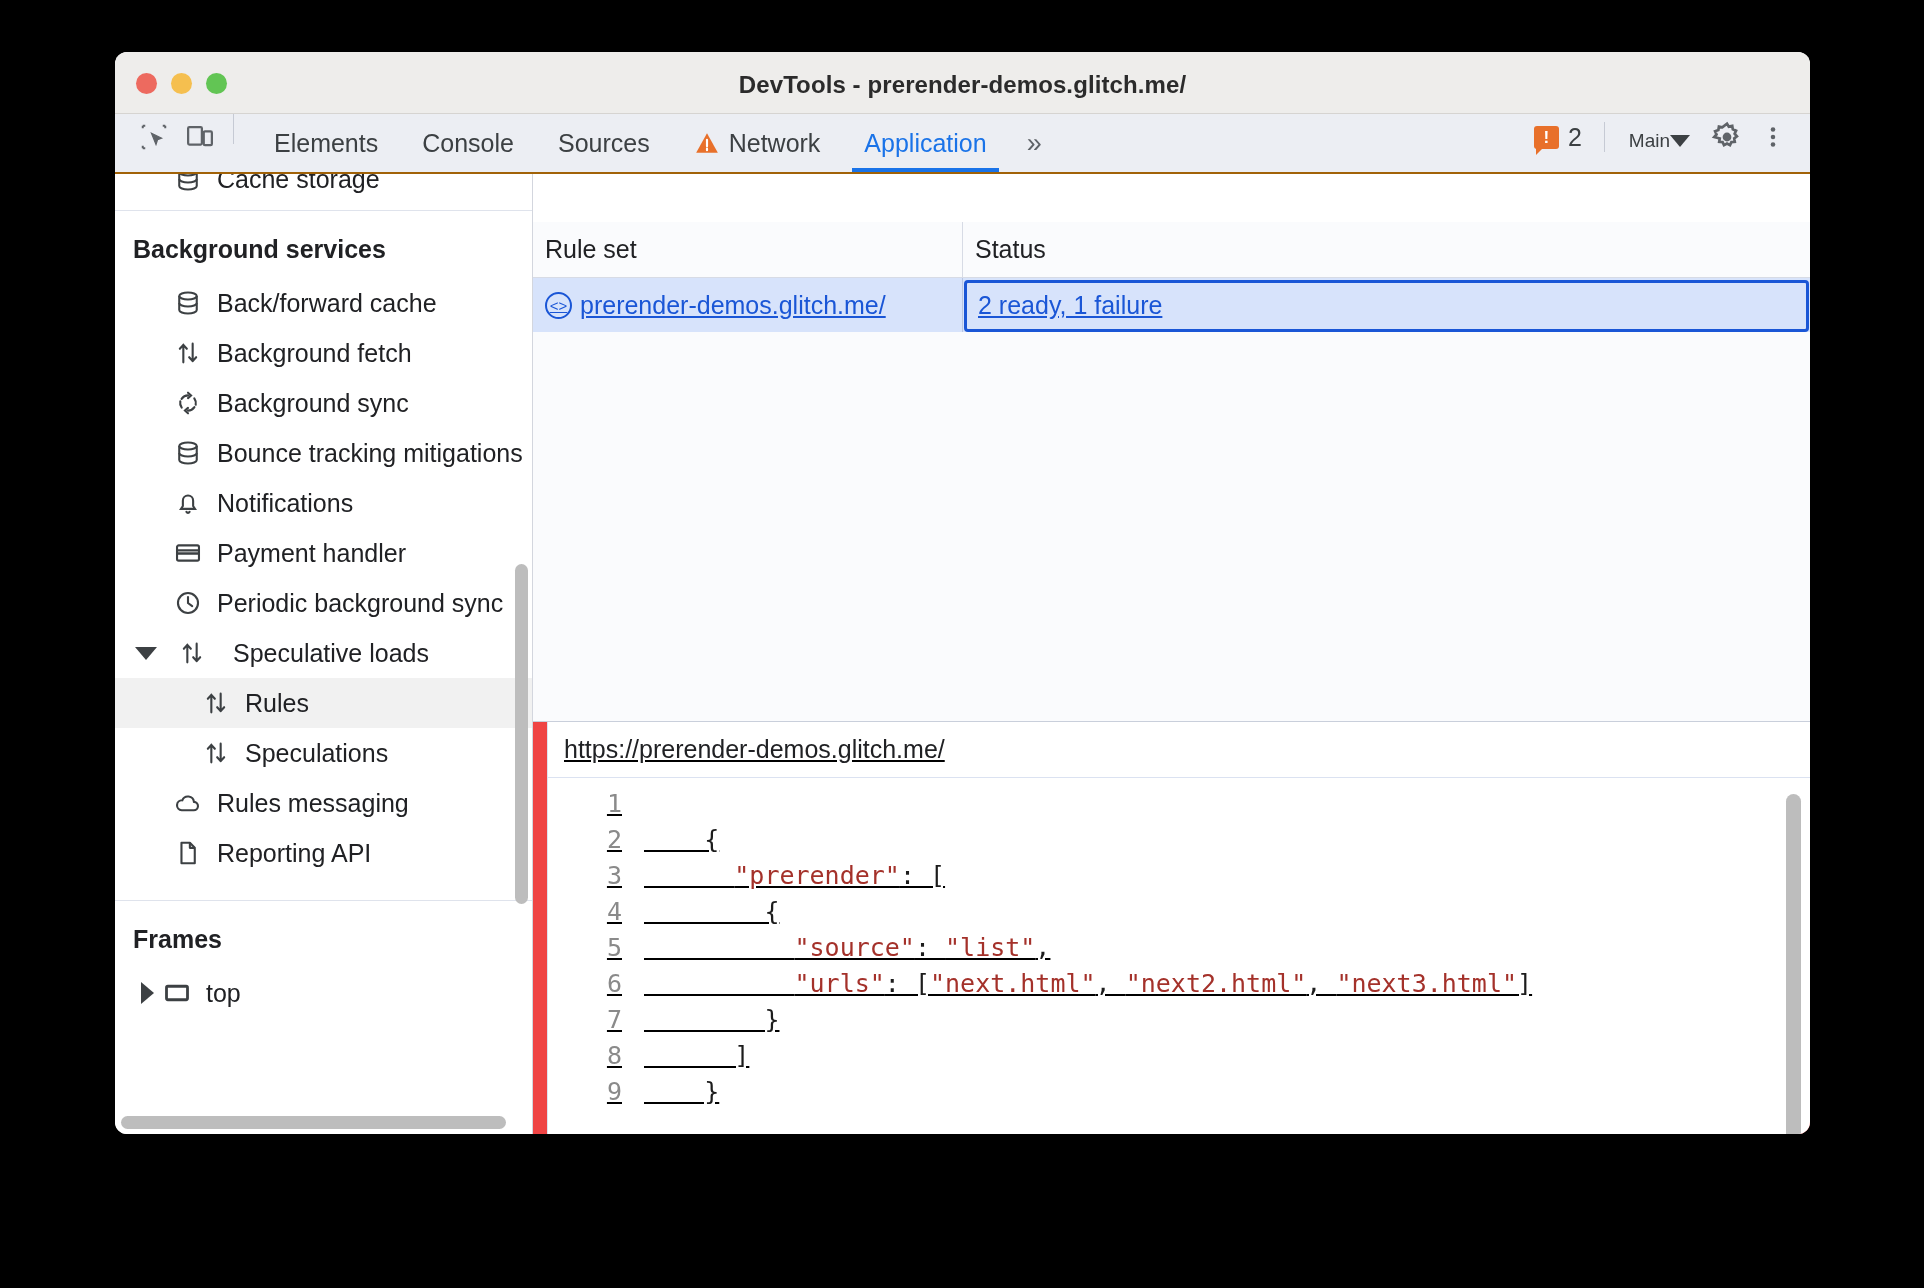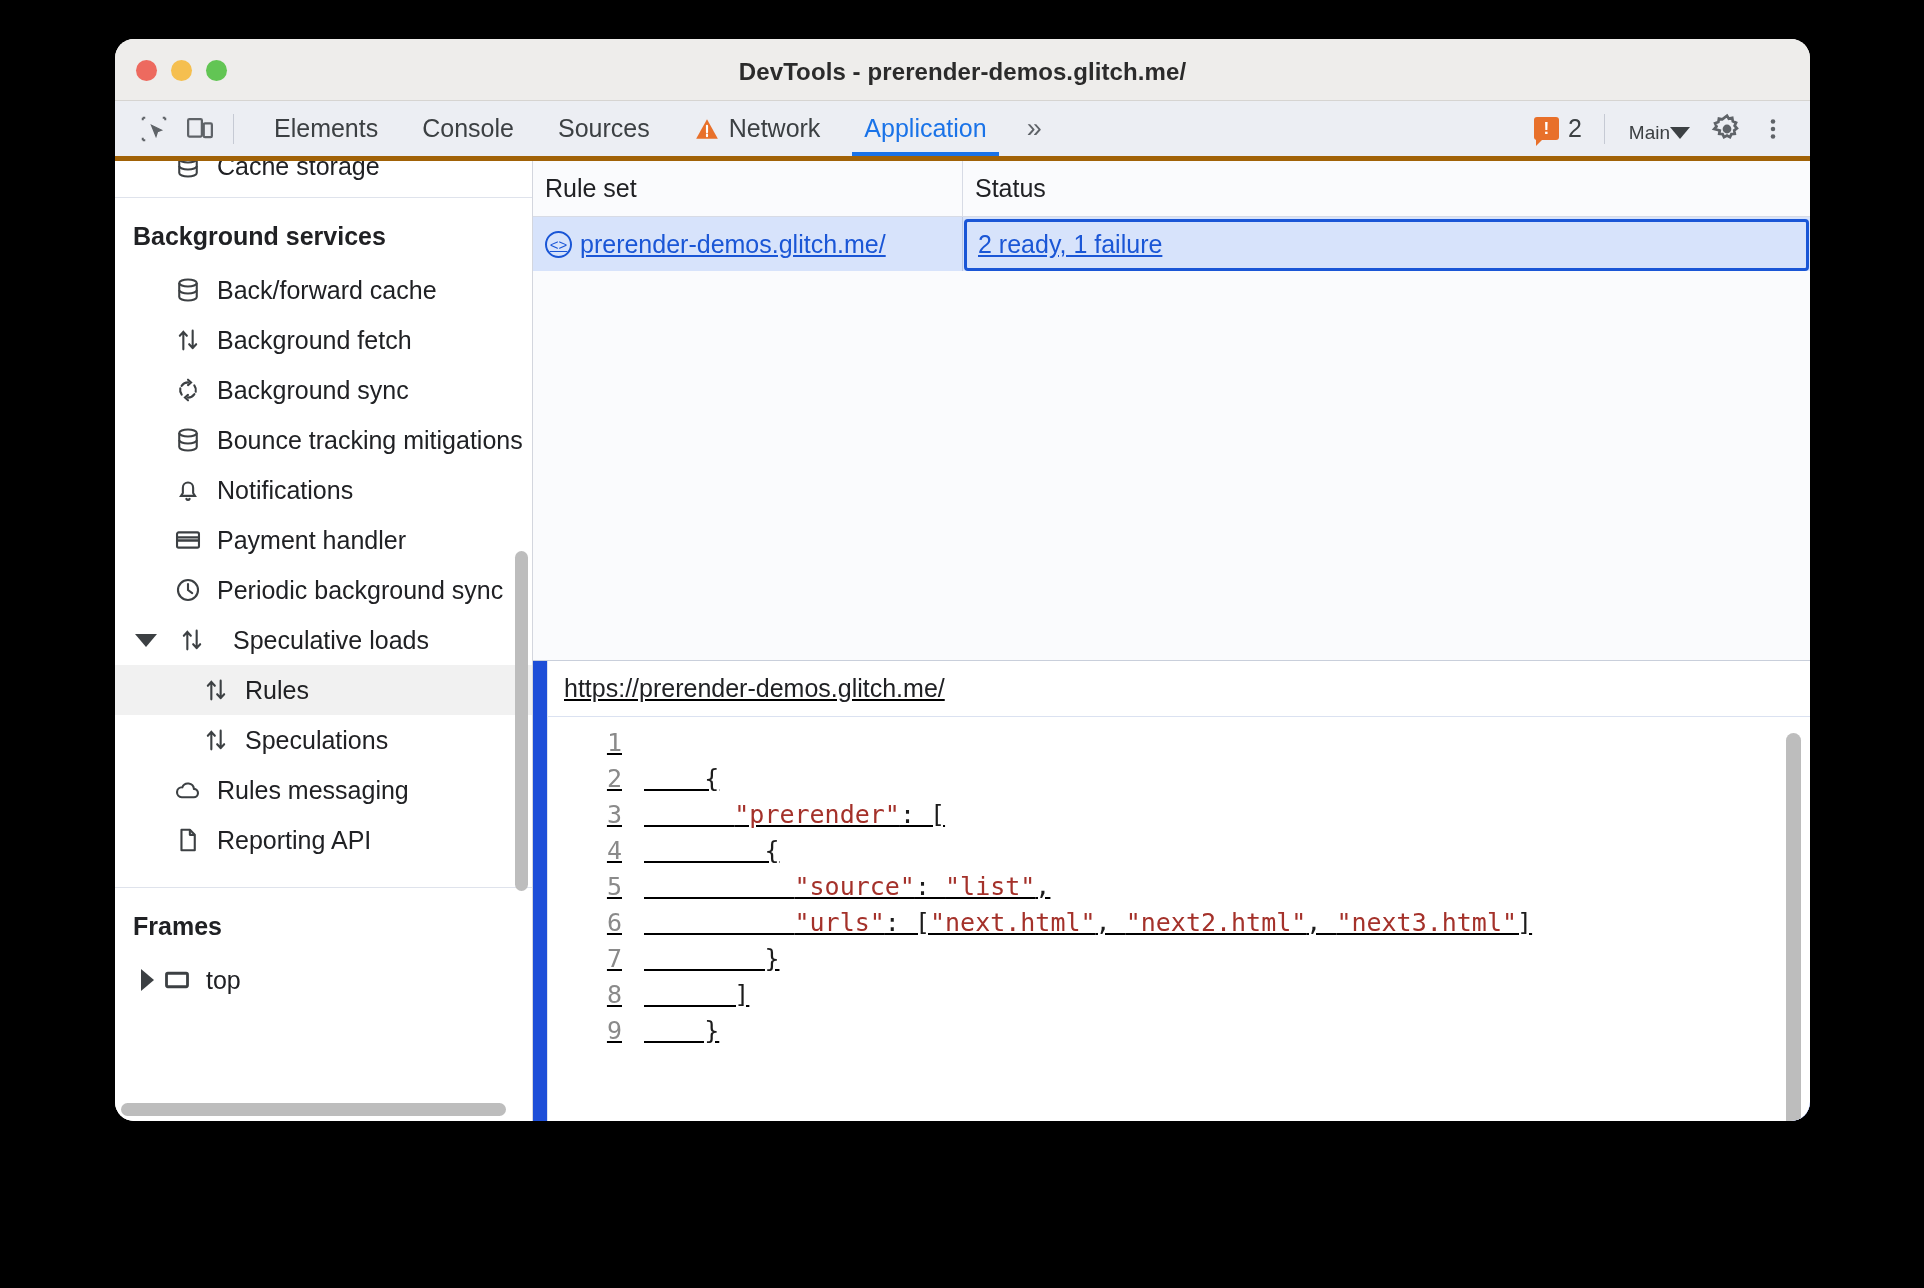--- a/index.html
+++ b/index.html
@@ -7,24 +7,24 @@
     margin: 0; padding: 0;
     width: 1924px; height: 1288px;
     background: #000;
     font-family: "Liberation Sans", sans-serif;
     overflow: hidden;
   }
 
   
   #window {
     position: absolute;
-    left: 115px; top: 39px;
+    left: 115px; top: 52px;
     width: 1695px; height: 1082px;
     background: #ffffff;
-    border-radius: 19px;
+    border-radius: 12px;
     box-shadow: 0 0 0 1px rgba(0,0,0,.18), 0 12px 40px rgba(0,0,0,.45);
     overflow: hidden;
     display: flex;
     flex-direction: column;
   }
 
   
   #titlebar {
     height: 62px;
     background: #eeedeb;
@@ -48,23 +48,23 @@
     font-size: 24px;
     font-weight: bold;
     color: #2b2b2b;
     letter-spacing: .1px;
   }
 
   
   #toolbar {
     height: 60px;
     background: #eceef3;
-    border-bottom: 5px solid #a16207;
-    display: flex;
-    align-items: center;
+    border-bottom: 2px solid #a16207;
+    display: flex;
+    align-items: flex-start;
     padding: 0 14px 0 16px;
     flex: 0 0 auto;
     position: relative;
   }
   .tb-icon-btn {
     width: 46px; height: 46px;
     display: flex; align-items: center; justify-content: center;
     color: #5f6368;
   }
   .tb-sep {
@@ -220,22 +220,23 @@
     background: #bdbdbd;
     border-radius: 7px;
   }
 
   
   #main {
     flex: 1 1 auto;
     display: flex;
     flex-direction: column;
     min-width: 0;
-    background: #1d4ed8;
-    position: relative;
+    background: #ef4444;
+    position: relative;
+    margin-top: 48px;
   }
 
   
   #grid {
     flex: 0 0 500px;
     display: flex;
     flex-direction: column;
     background: #fafbfd;
     border-bottom: 1px solid #c9cfdb;
     overflow: hidden;

